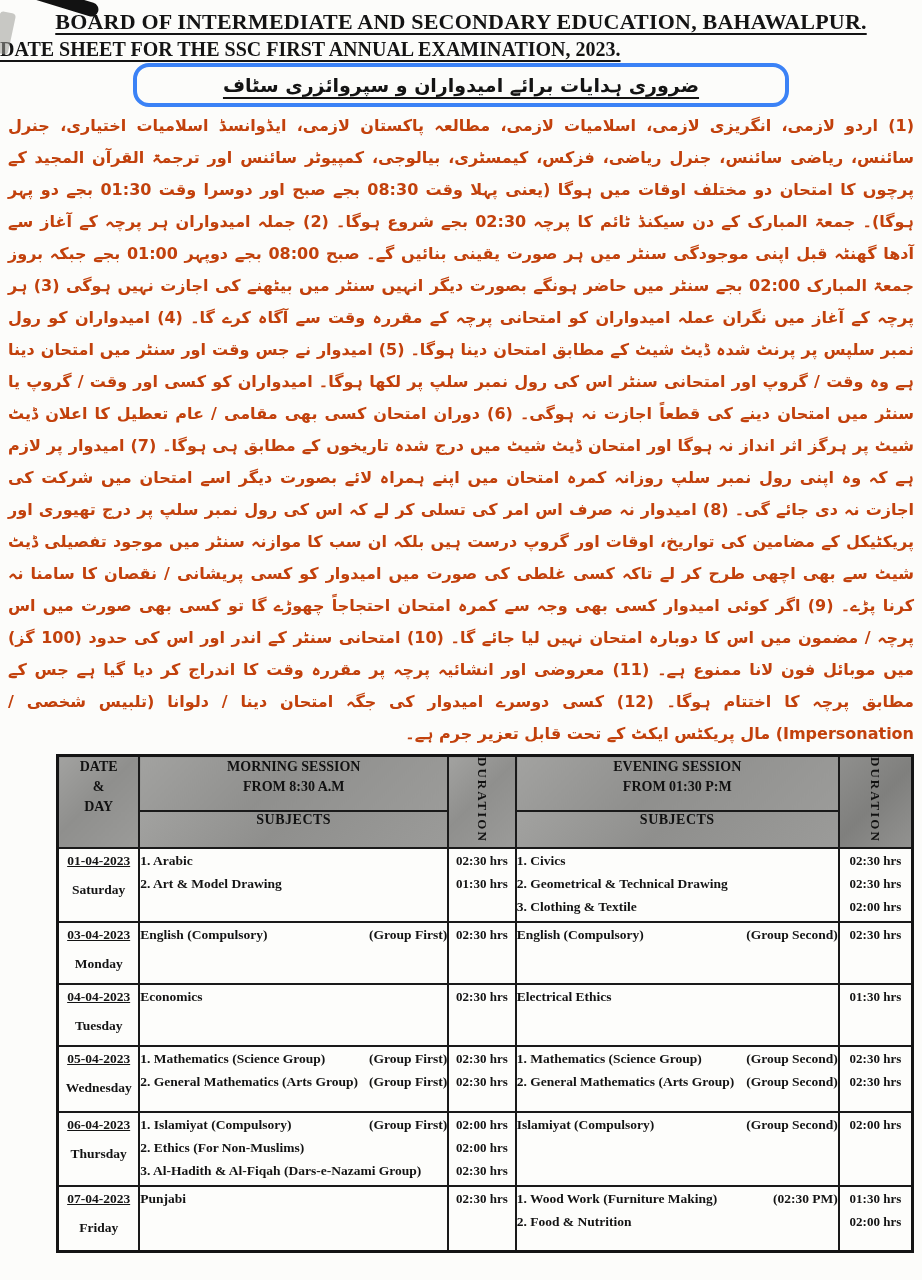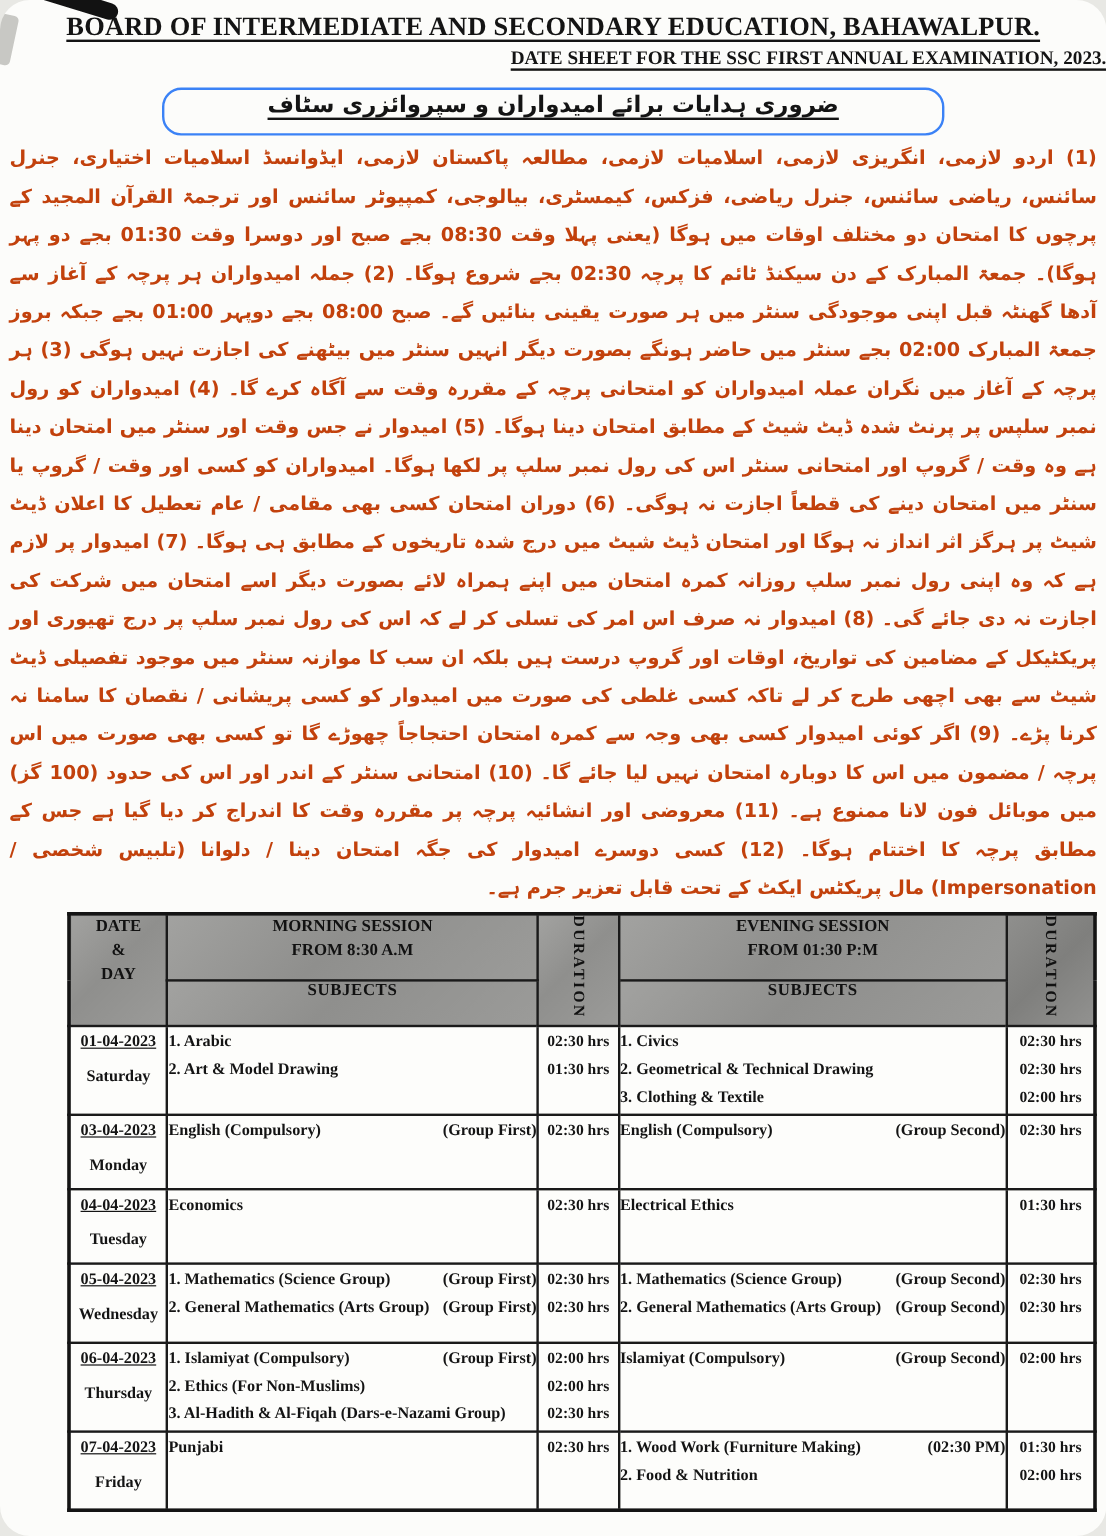--- a/index.html
+++ b/index.html
@@ -7,45 +7,44 @@
   .page{
     position:relative;
     width:922px;height:1280px;
     margin:0 auto;
     background:#fcfcfa;
     overflow:hidden;
     font-family:"Liberation Serif","DejaVu Serif",serif;
     color:#141414;
     box-sizing:border-box;
     padding-top:8px;
-    border-radius:25px;
   }
   
   .scan-mark{
     position:absolute;left:14px;top:-8px;width:86px;height:14px;
     background:#121212;border-radius:3px 7px 7px 3px;
     transform:rotate(17deg);
   }
   .scan-smudge{
     position:absolute;left:-4px;top:12px;width:16px;height:42px;
     background:#9c9c98;opacity:.55;transform:rotate(12deg);border-radius:4px;
   }
   .title1{
     text-align:center;font-weight:700;font-size:22px;line-height:28px;
     text-decoration:underline;text-decoration-thickness:2px;text-underline-offset:4px;
     letter-spacing:.2px;
   }
   .title2{
-    text-align:right;font-weight:700;font-size:16px;line-height:26px;
-    text-decoration:underline;text-decoration-thickness:2px;text-underline-offset:4px;padding-left:28px;
+    text-align:left;font-weight:700;font-size:20px;line-height:26px;
+    text-decoration:underline;text-decoration-thickness:2px;text-underline-offset:4px;
   }
   .urdu-box{
-    width:648px;height:36px;margin:11px auto 3px auto;
-    border:2px solid #3b82f6;border-radius:16px;
-    display:flex;align-items:flex-start;justify-content:center;
+    width:648px;height:36px;margin:1px auto 3px auto;
+    border:4px solid #3b82f6;border-radius:16px;
+    display:flex;align-items:center;justify-content:center;
   }
   .urdu-box .t{
     font-family:"DejaVu Sans",sans-serif;
     font-weight:700;font-size:19px;direction:rtl;
     text-decoration:underline;text-decoration-thickness:2px;text-underline-offset:5px;
   }
   .urdu-para{
     margin:3px 8px 0 8px;
     direction:rtl;text-align:justify;
     font-family:"DejaVu Sans",sans-serif;

